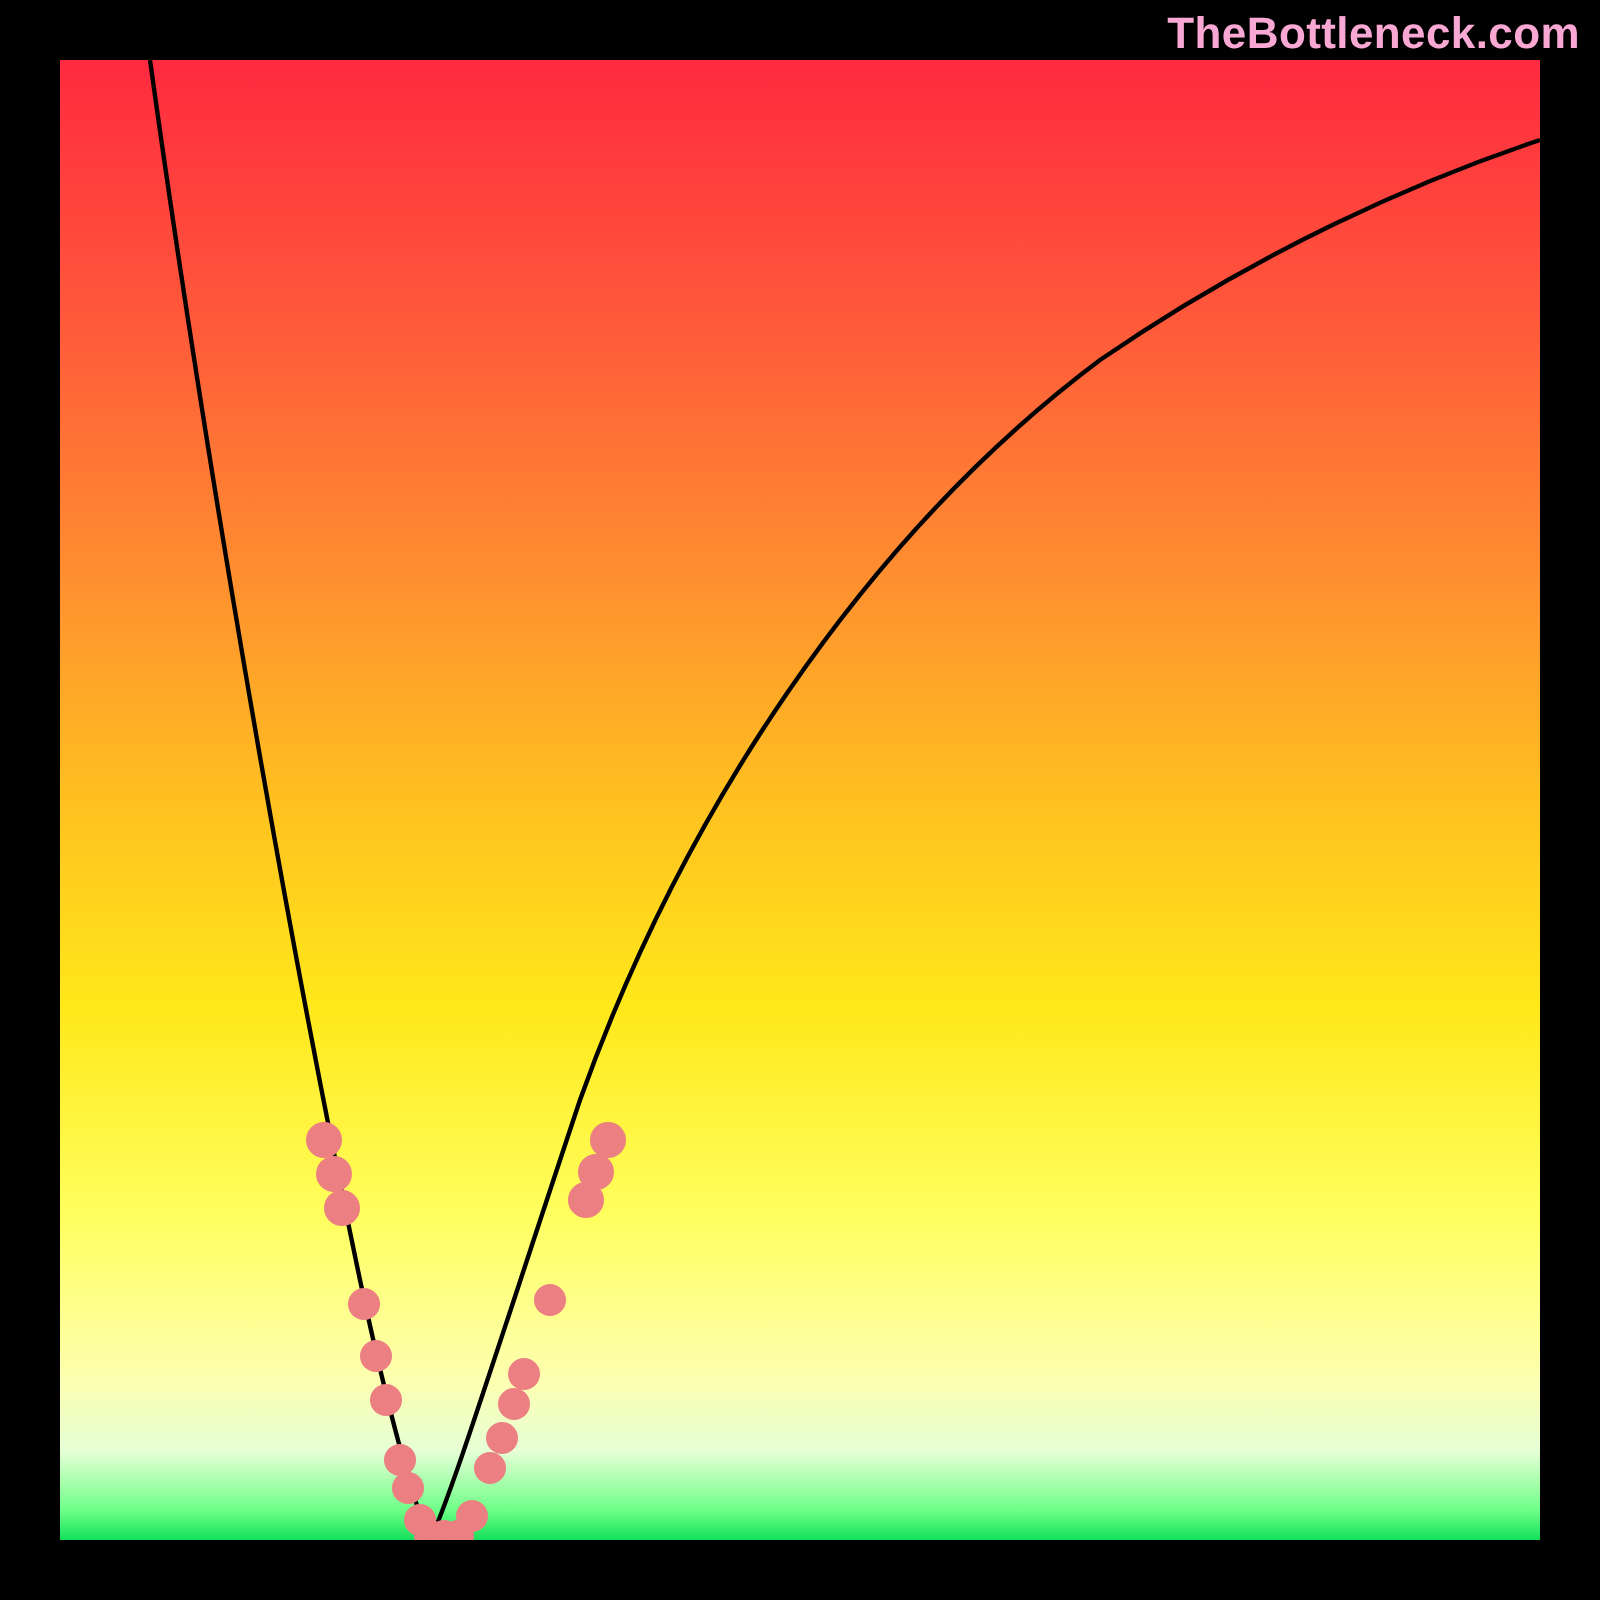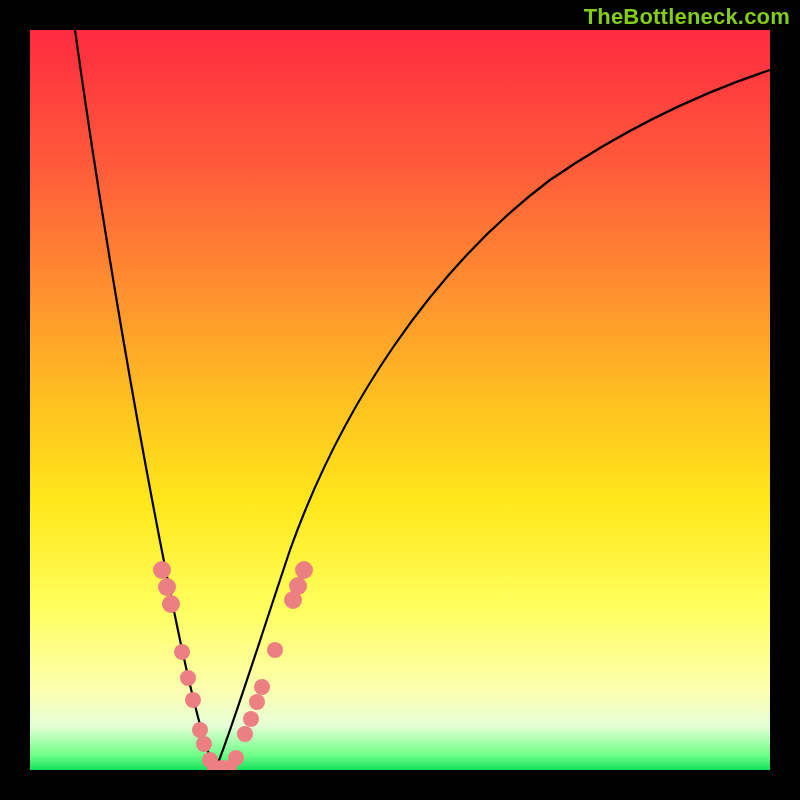--- a/index.html
+++ b/index.html
@@ -26,21 +26,21 @@
       #ffff5e 78%,
       #fdffae 89%,
       #e6ffd6 94%,
       #6eff87 98%,
       #13e05a 100%);
   }
   .watermark {
     position: absolute;
     top: 4px;
     right: 10px;
-    color: #84cc16;
+    color: #f9a8d4;
     font-size: 22px;
     font-weight: 600;
     letter-spacing: 0.2px;
     user-select: none;
   }
   svg {
     position: absolute;
     left: 0;
     top: 0;
   }

